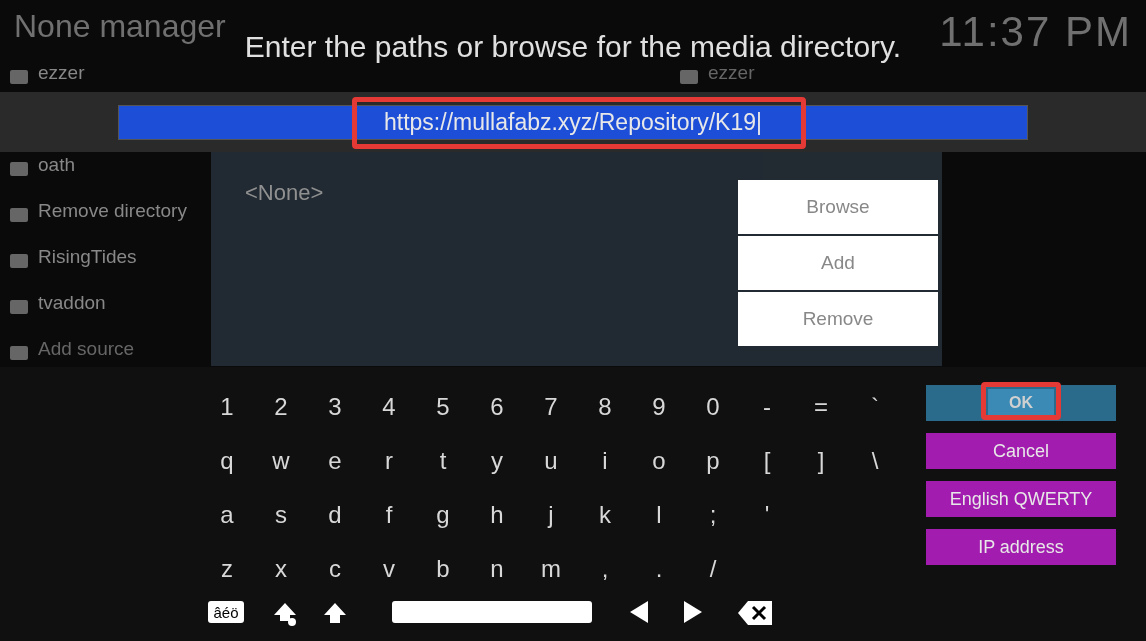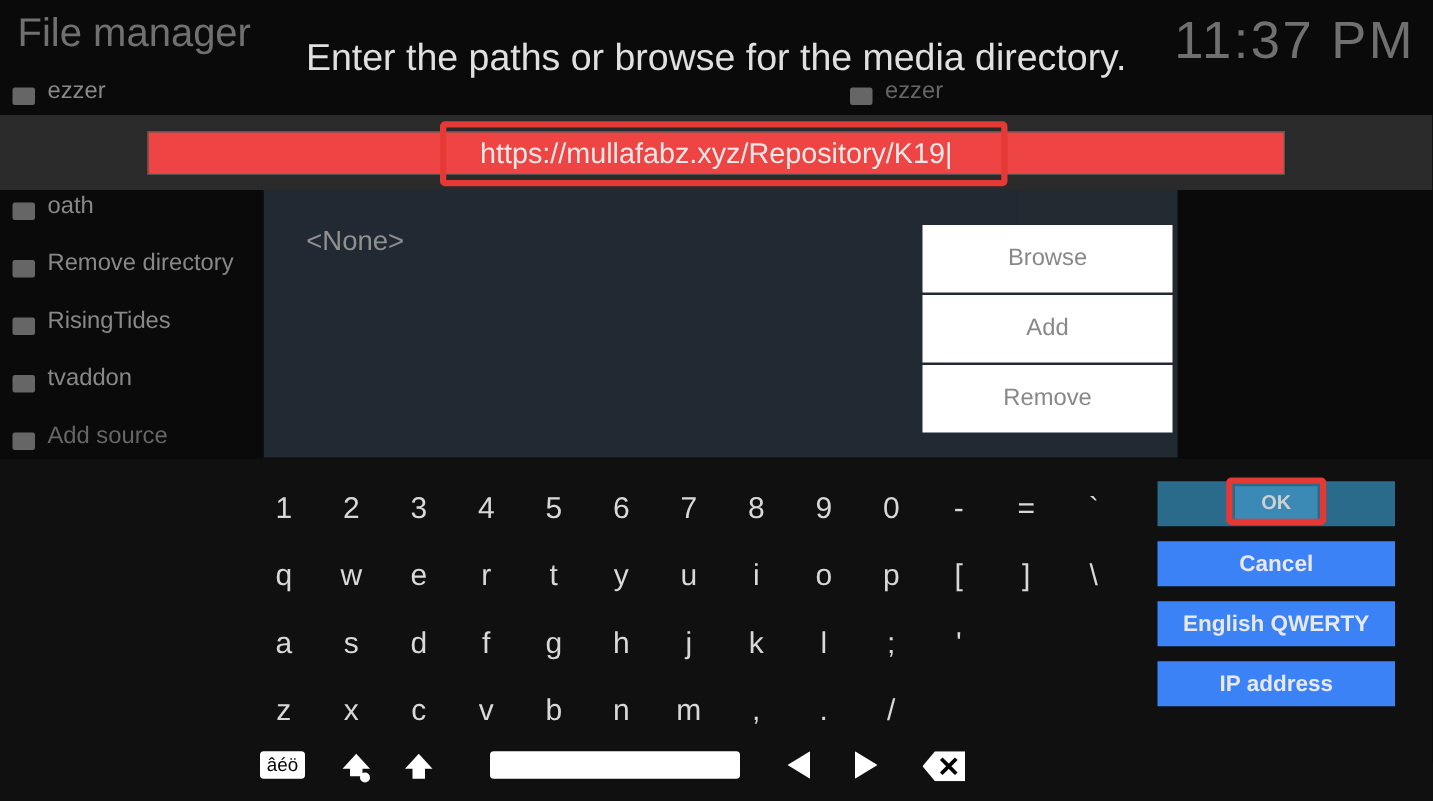--- a/index.html
+++ b/index.html
@@ -118,21 +118,21 @@
   background: #2a2a2a;
   height: 60px;
   display: flex;
   align-items: center;
   justify-content: center;
   position: relative;
 }
 .input-field {
   width: 910px;
   height: 35px;
-  background: #ef4444;
+  background: #1d4ed8;
   border: 1px solid #555;
   display: flex;
   align-items: center;
   justify-content: center;
   position: relative;
 }
 .url-highlight {
   position: absolute;
   border: 5px solid #e53935;
   height: 52px;
@@ -201,29 +201,28 @@
   background: #fff;
   border-radius: 3px;
   margin: 0 20px;
 }
 .action-buttons {
   width: 220px;
   padding: 18px 30px 0 0;
 }
 .action-btn {
   height: 36px;
-  background: #3b82f6;
+  background: #a21caf;
   color: #e8e8e8;
   font-size: 18px;
   display: flex;
   align-items: center;
   justify-content: center;
   margin-bottom: 12px;
   cursor: pointer;
-  font-weight: bold;
 }
 .ok-inner {
   background: #3a8ab5;
   height: 28px;
   width: 66px;
   display: flex;
   align-items: center;
   justify-content: center;
   font-weight: bold;
 }
@@ -244,21 +243,21 @@
   height:38px;
   top:-3px;
 }
 svg { display: block; }
 </style>
 </head>
 <body>
 
 <div class="background-layer">
   <div class="header">
-    <div class="title">File manager</div>
+    <div class="title">None manager</div>
     <div class="clock">11:37 PM</div>
   </div>
   <div class="sidebar">
     <div class="sidebar-item">
         <span class="folder-icon"></span>
         <span>ezzer</span>
       </div>
     <div class="sidebar-item">
         <span class="folder-icon"></span>
         <span>kodil</span>

